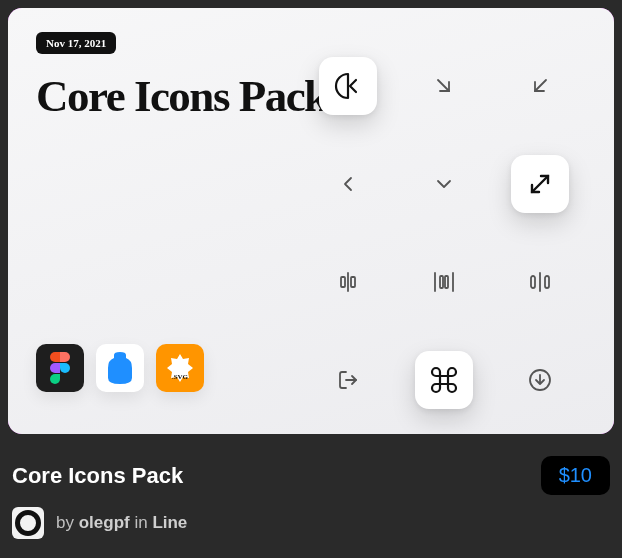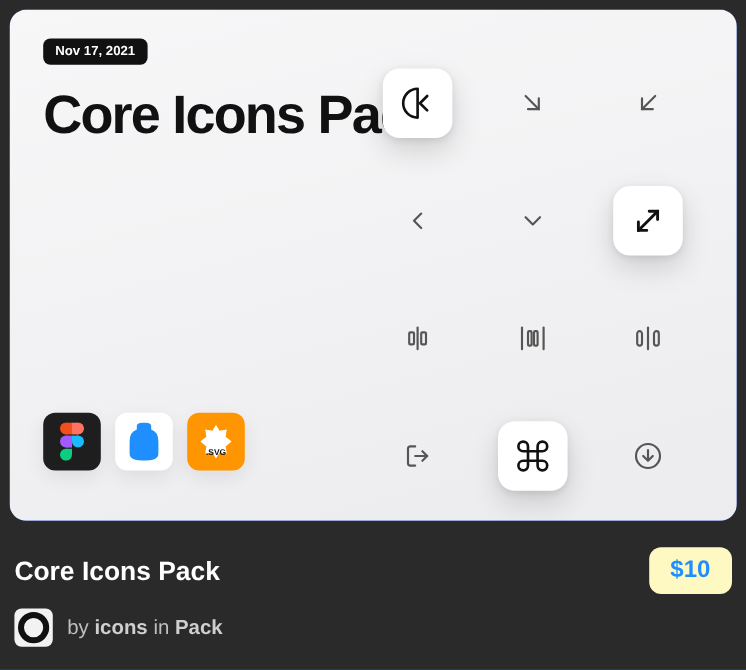--- a/index.html
+++ b/index.html
@@ -4,23 +4,24 @@
 <style>
   * { box-sizing: border-box; margin: 0; padding: 0; }
   body {
     width: 622px; height: 558px;
     background: #2a2a2a;
     font-family: -apple-system, BlinkMacSystemFont, "Segoe UI", Helvetica, Arial, sans-serif;
     overflow: hidden;
   }
   .card {
     margin: 8px;
-    background: #1d4ed8;
+    background: #d946ef;
     border-radius: 14px;
     overflow: hidden;
+    font-family: Liberation Serif, serif;
   }
   .preview {
     position: relative;
     height: 426px;
     background: linear-gradient(165deg, #f7f7f8 0%, #ececef 100%);
     padding: 24px 28px;
   }
   .date-badge {
     display: inline-block;
     background: #111;
@@ -97,23 +98,23 @@
     justify-content: space-between;
     align-items: center;
     margin-bottom: 12px;
   }
   .product-name {
     font-size: 22px;
     font-weight: 700;
     color: #fff;
   }
   .price-tag {
-    background: #fef9c3;
+    background: #000000;
     color: #1f8fff;
-    font-weight: 700;
+    font-weight: 400;
     font-size: 20px;
     padding: 8px 18px;
     border-radius: 10px;
   }
   .footer-bottom {
     display: flex;
     align-items: center;
     gap: 12px;
     color: #bfbfbf;
     font-size: 17px;
@@ -257,16 +258,16 @@
 </div>
 
 <div class="footer">
   <div class="footer-top">
     <div class="product-name">Core Icons Pack</div>
     <div class="price-tag">$10</div>
   </div>
   <div class="footer-bottom">
     <div class="avatar"></div>
     <div>
-      <span>by </span><span class="author">icons</span><span> in </span><span class="category">Pack</span>
+      <span>by </span><span class="author">olegpf</span><span> in </span><span class="category">Line</span>
     </div>
   </div>
 </div>
 
 </body></html>

